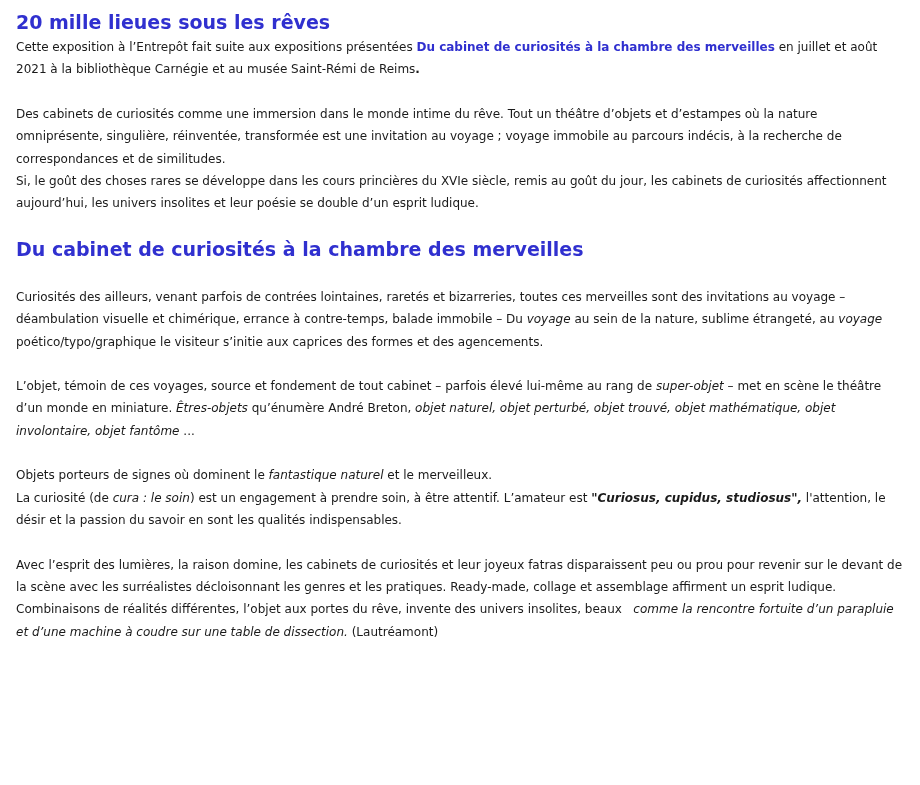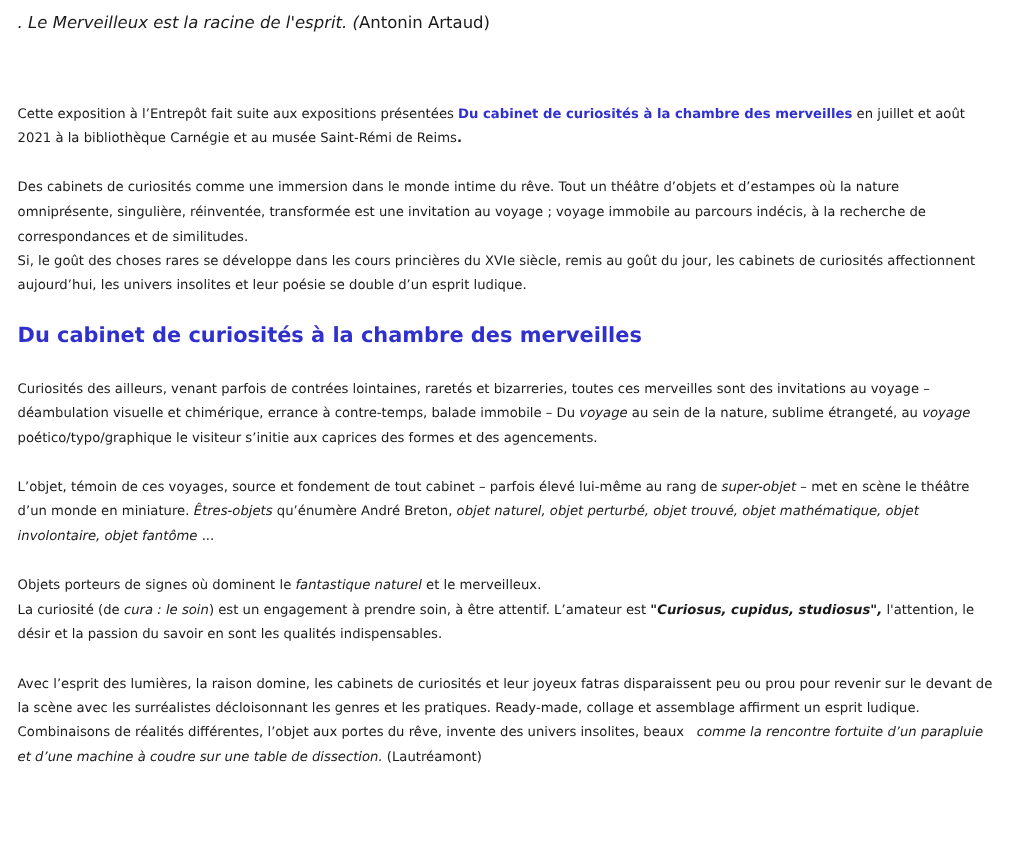--- a/index.html
+++ b/index.html
@@ -49,21 +49,21 @@
   .run-n { font-style: normal; font-weight: normal; }
   .run-i { font-style: italic; }
   .run-b { font-weight: bold; }
   .run-bi { font-weight: bold; font-style: italic; }
   .run-bb { font-weight: bold; color: var(--accent); }
 </style>
 </head>
 <body>
 
 <main class="doc">
-  <p class="doc-subtitle"><span class="run-i">. Le Merveilleux est la racine de l'esprit. (</span><span class="run-n">Antonin Artaud)</span></p>
+  <h1 class="doc-title">20 mille lieues sous les rêves</h1>
   <p class="body-para"><span class="run-n">Cette exposition à l’Entrepôt fait suite aux expositions présentées </span><span class="run-bb">Du cabinet de curiosités à la chambre des merveilles</span><span class="run-n"> en juillet et août 2021 à la bibliothèque Carnégie et au musée Saint-Rémi de Reims</span><span class="run-b">.</span></p>
   <p class="body-para"><span class="run-n">Des cabinets de curiosités comme une immersion dans le monde intime du rêve. Tout un théâtre d’objets et d’estampes où la nature omniprésente, singulière, réinventée, transformée est une invitation au voyage ; voyage immobile au parcours indécis, à la recherche de correspondances et de similitudes.</span><br><span class="run-n">Si, le goût des choses rares se développe dans les cours princières du XVIe siècle, remis au goût du jour, les cabinets de curiosités affectionnent aujourd’hui, les univers insolites et leur poésie se double d’un esprit ludique.</span></p>
   <h2 class="section-heading">Du cabinet de curiosités à la chambre des merveilles</h2>
   <p class="body-para"><span class="run-n">Curiosités des ailleurs, venant parfois de contrées lointaines, raretés et bizarreries, toutes ces merveilles sont des invitations au voyage – déambulation visuelle et chimérique, errance à contre-temps, balade immobile – Du </span><span class="run-i">voyage</span><span class="run-n"> au sein de la nature, sublime étrangeté, au </span><span class="run-i">voyage</span><span class="run-n"> poético/typo/graphique le visiteur s’initie aux caprices des formes et des agencements.</span></p>
   <p class="body-para"><span class="run-n">L’objet, témoin de ces voyages, source et fondement de tout cabinet – parfois élevé lui-même au rang de </span><span class="run-i">super-objet</span><span class="run-n"> – met en scène le théâtre d’un monde en miniature. </span><span class="run-i">Êtres-objets</span><span class="run-n"> qu’énumère André Breton, </span><span class="run-i">objet naturel, objet perturbé, objet trouvé, objet mathématique, objet involontaire, objet fantôme</span><span class="run-n"> ...</span></p>
   <p class="body-para"><span class="run-n">Objets porteurs de signes où dominent le </span><span class="run-i">fantastique naturel</span><span class="run-n"> et le merveilleux.</span><br><span class="run-n">La curiosité (de </span><span class="run-i">cura : le soin</span><span class="run-n">) est un engagement à prendre soin, à être attentif. L’amateur est </span><span class="run-bi">"Curiosus, cupidus, studiosus",</span><span class="run-n"> l'attention, le désir et la passion du savoir en sont les qualités indispensables.</span></p>
   <p class="body-para"><span class="run-n">Avec l’esprit des lumières, la raison domine, les cabinets de curiosités et leur joyeux fatras disparaissent peu ou prou pour revenir sur le devant de la scène avec les surréalistes décloisonnant les genres et les pratiques. Ready-made, collage et assemblage affirment un esprit ludique. Combinaisons de réalités différentes, l’objet aux portes du rêve, invente des univers insolites, beaux </span><span class="run-i">  comme la rencontre fortuite d’un parapluie et d’une machine à coudre sur une table de dissection.</span><span class="run-n"> (Lautréamont)</span></p>
 </main>
 
 </body></html>

